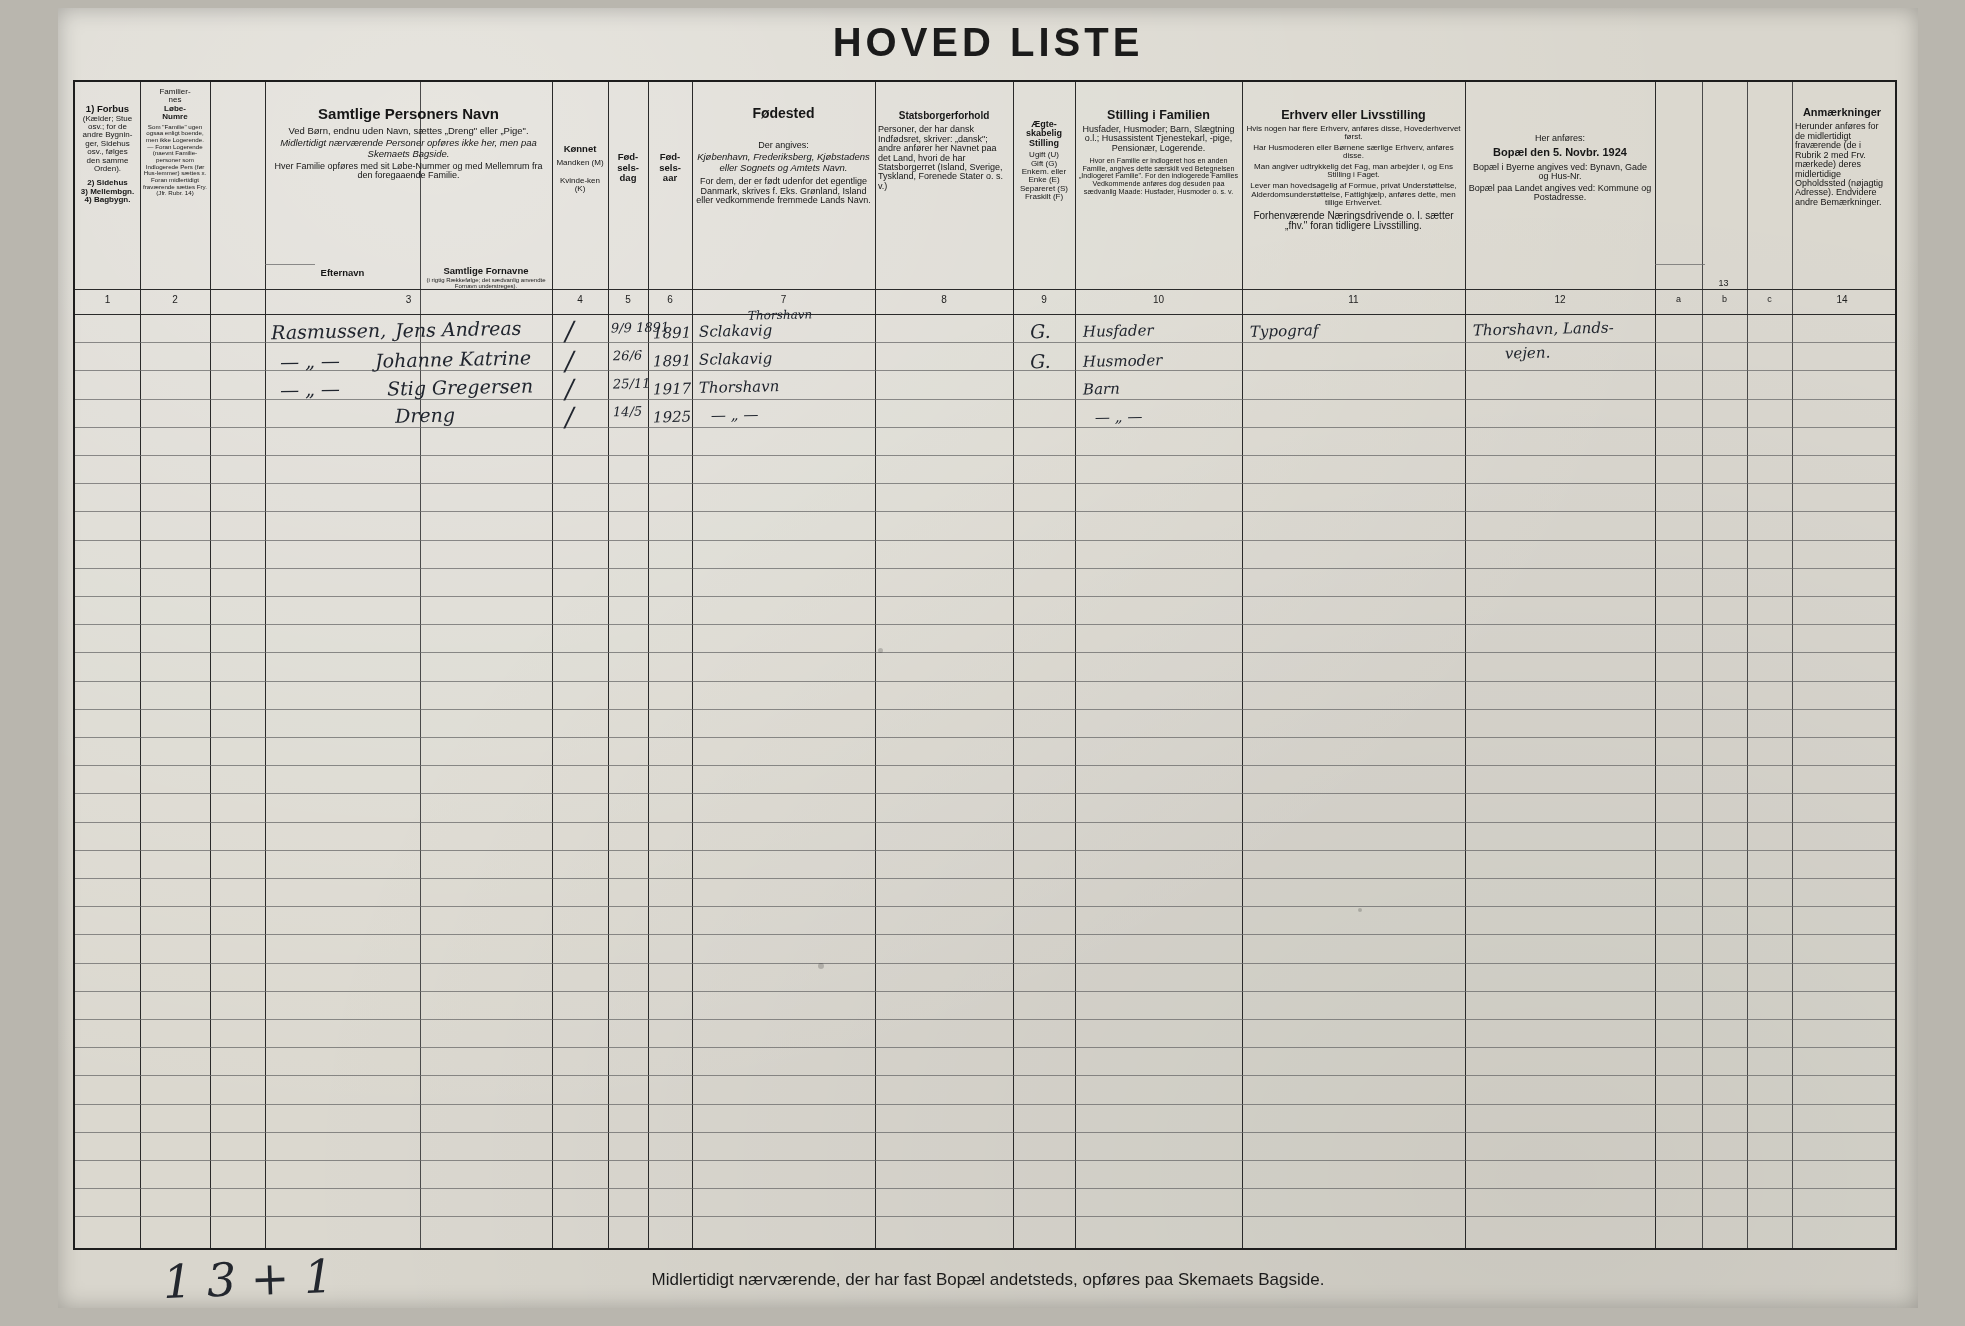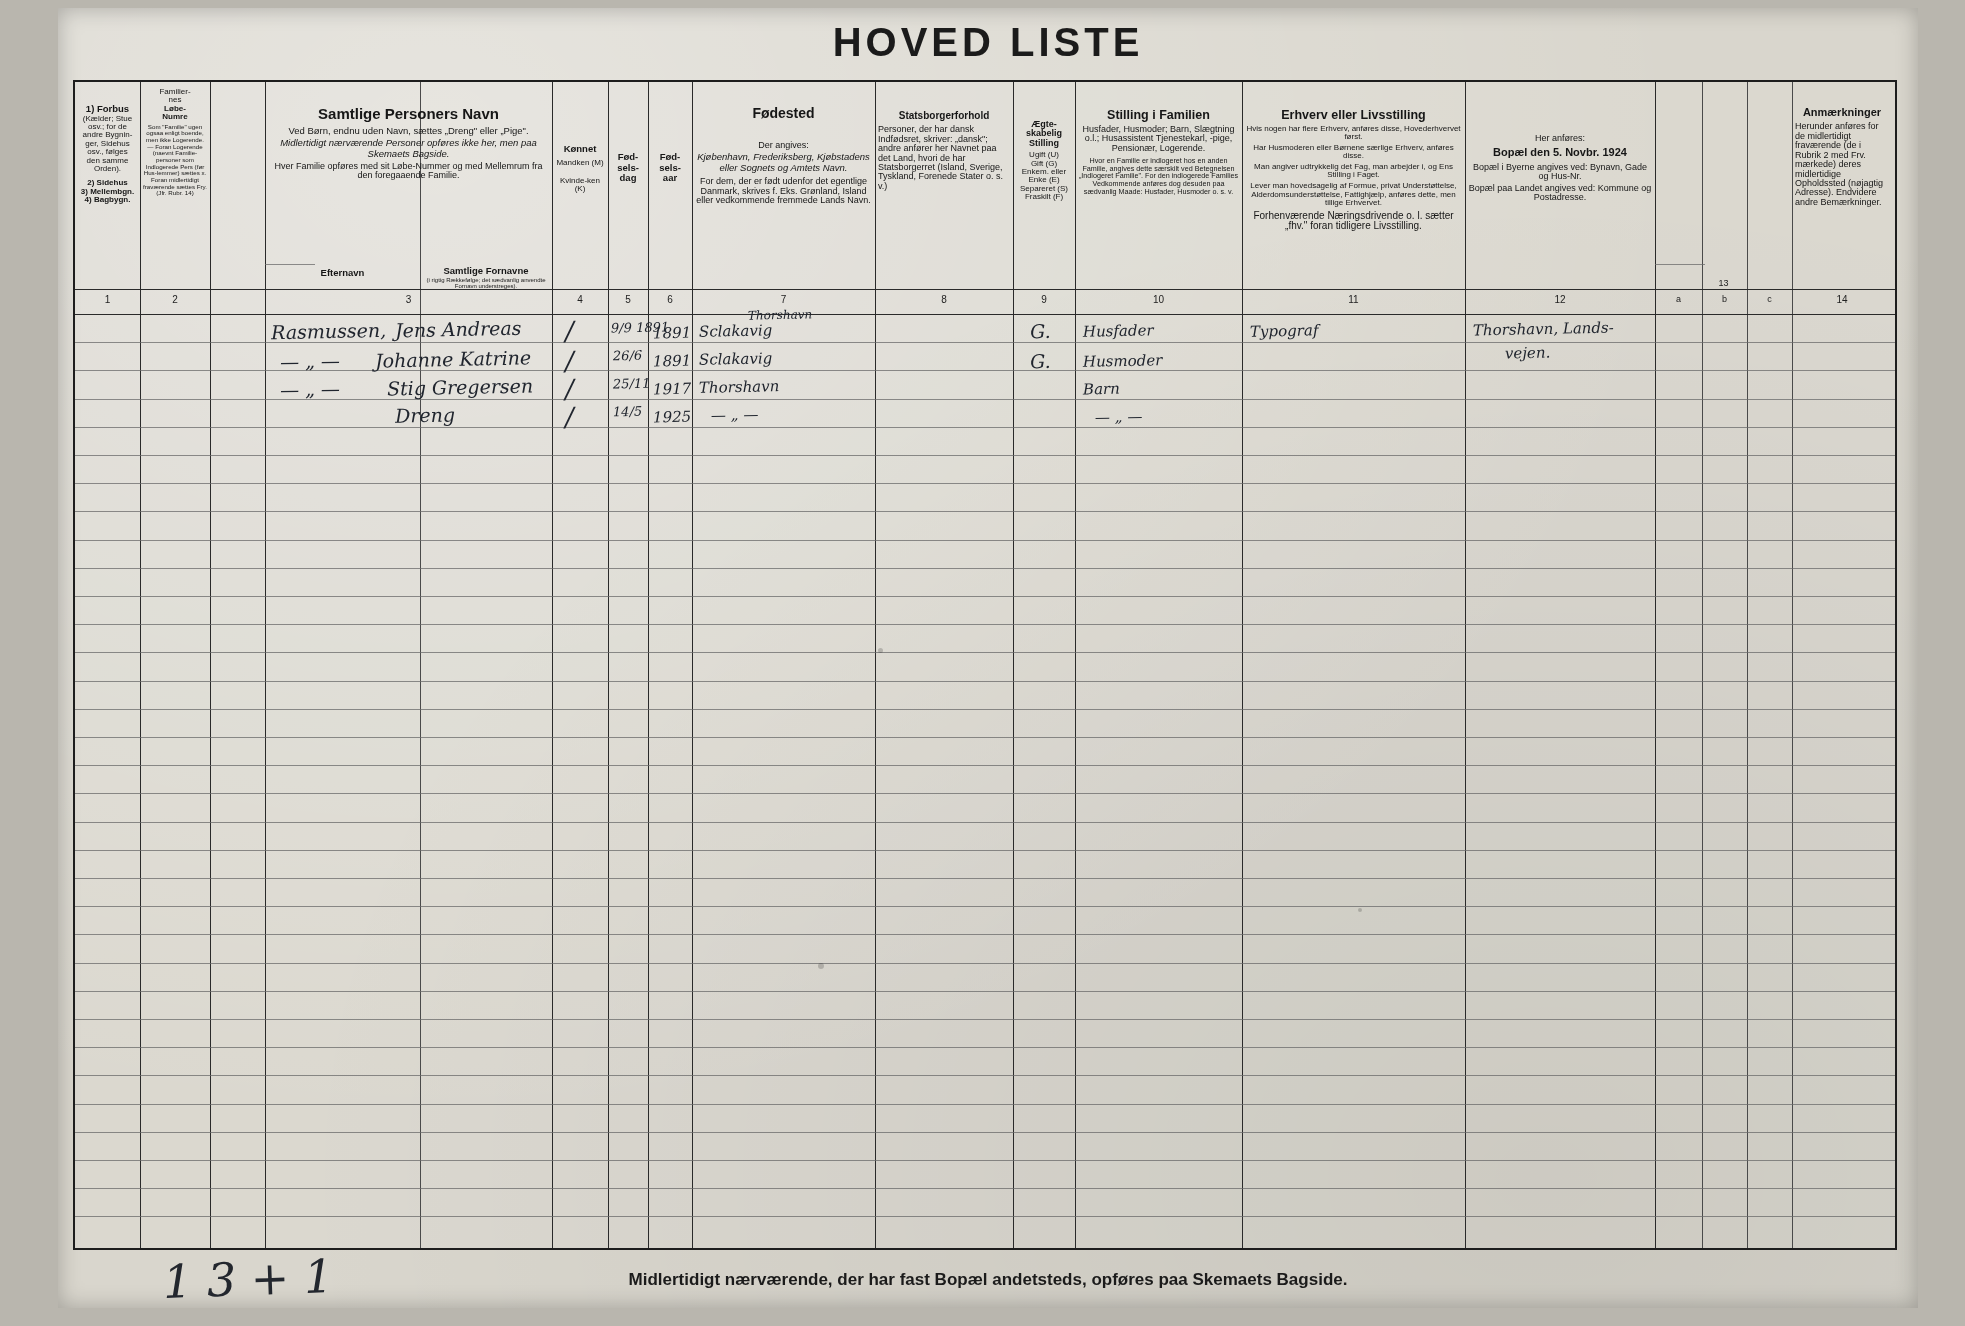--- a/index.html
+++ b/index.html
@@ -63,21 +63,21 @@
     color:#20252e;
     white-space:nowrap;
     transform:rotate(-1.2deg);
     font-size:19px;
   }
   .hand.sm{font-size:15px;}
   .hand.xs{font-size:13px;}
 
   #footer{
     position:absolute;left:0;bottom:18px;width:1860px;text-align:center;
-    font-size:17px;font-weight:bold;color:#1b1b1b;
+    font-size:17px;font-weight:normal;color:#1b1b1b;
   }
   #pagenum{
     position:absolute;left:105px;bottom:2px;
     font-family:"DejaVu Serif", serif;font-style:italic;
     font-size:46px;color:#23272e;transform:rotate(-2deg);
   }
   .speck{position:absolute;background:rgba(0,0,0,.18);border-radius:50%;}
 </style>
 </head>
 <body>

